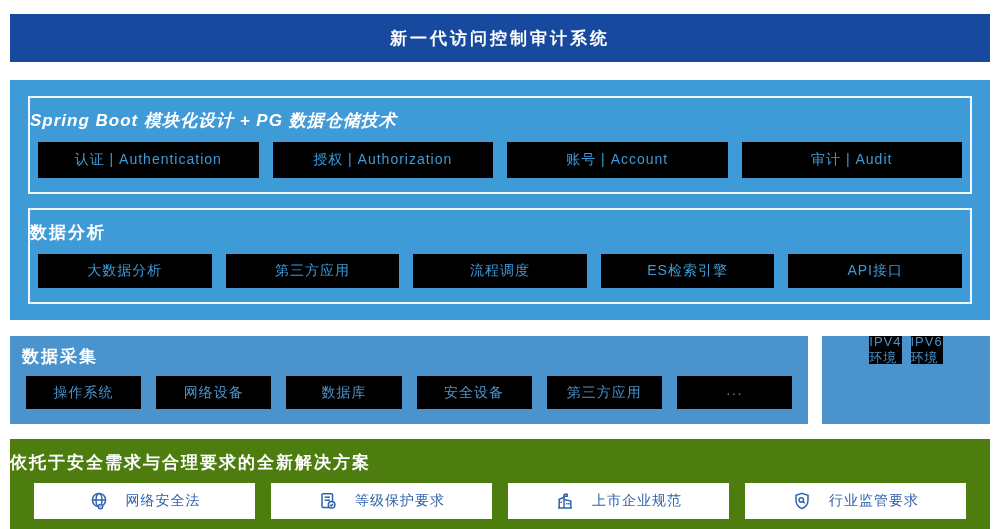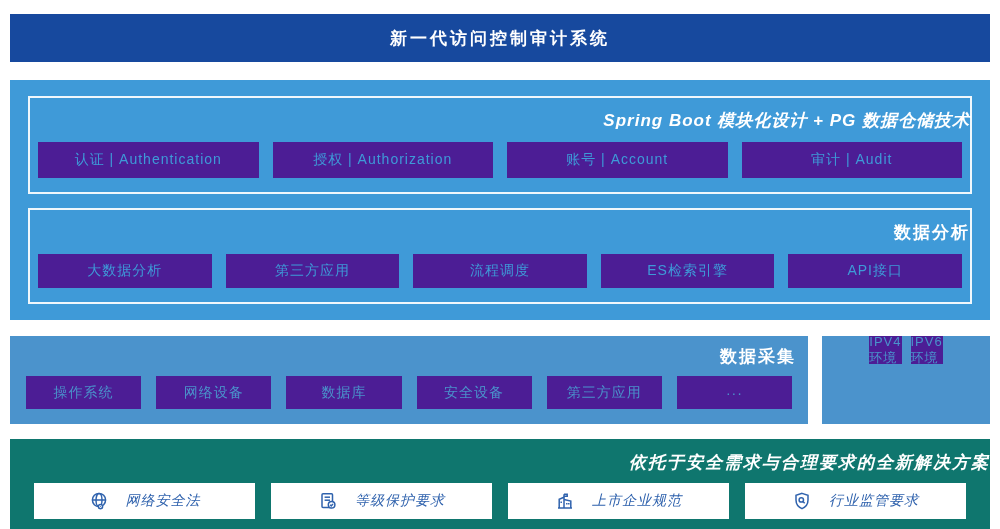--- a/index.html
+++ b/index.html
@@ -15,48 +15,48 @@
     color:#fff;font-size:17px;font-weight:bold;letter-spacing:3px;
   }
   
   .section-a{
     margin:18px 10px 0;background:#3F9AD8;
     padding:16px 18px;box-sizing:border-box;
   }
   .framed{border:2px solid rgba(255,255,255,.92);}
   .framed + .framed{margin-top:14px;}
   .sec-title{
-    text-align:right;color:#ffffff;font-weight:bold;
+    text-align:left;color:#ffffff;font-weight:bold;
     font-size:17px;letter-spacing:2px;padding:11px 0 10px;
   }
   .sec-title.italic{font-style:italic;letter-spacing:1px;}
   .row{display:flex;gap:14px;padding:0 8px 14px;}
   .cell{
-    flex:1;height:36px;background:#4c1d95;
+    flex:1;height:36px;background:#000000;
     display:flex;align-items:center;justify-content:center;
     color:#3E9AD8;font-size:14px;letter-spacing:1px;
   }
   .row.analysis .cell{height:34px;}
   
   .mid-row{margin:16px 10px 0;display:flex;gap:14px;}
   .collect{
     width:798px;height:88px;background:#4B93CC;box-sizing:border-box;
   }
   .collect .sec-title{padding:9px 12px 8px;}
   .collect-row{display:flex;gap:15px;padding:0 16px;}
   .collect-row .cell{height:33px;color:#4A92CB;}
   .env{
     width:168px;height:88px;background:#4B93CC;box-sizing:border-box;
     display:flex;flex-direction:row;justify-content:center;
     gap:9px;padding:0 16px;
   }
   .env .cell{flex:0 0 28px;height:28px;font-size:13px;color:#4A92CB;}
   
   .section-c{
-    margin:15px 10px 0;height:90px;background:#0f766e;box-sizing:border-box;font-style:italic;
+    margin:15px 10px 0;height:90px;background:#4d7c0f;box-sizing:border-box;
   }
   .section-c .sec-title{padding:12px 0 9px;}
   .solution-row{display:flex;gap:16px;padding:0 24px;}
   .sol-cell{
     flex:1;height:36px;background:#ffffff;
     display:flex;align-items:center;justify-content:center;gap:17px;
     color:#2F62AD;font-size:14px;letter-spacing:1px;
   }
   .sol-cell svg{display:block;}
 </style>

